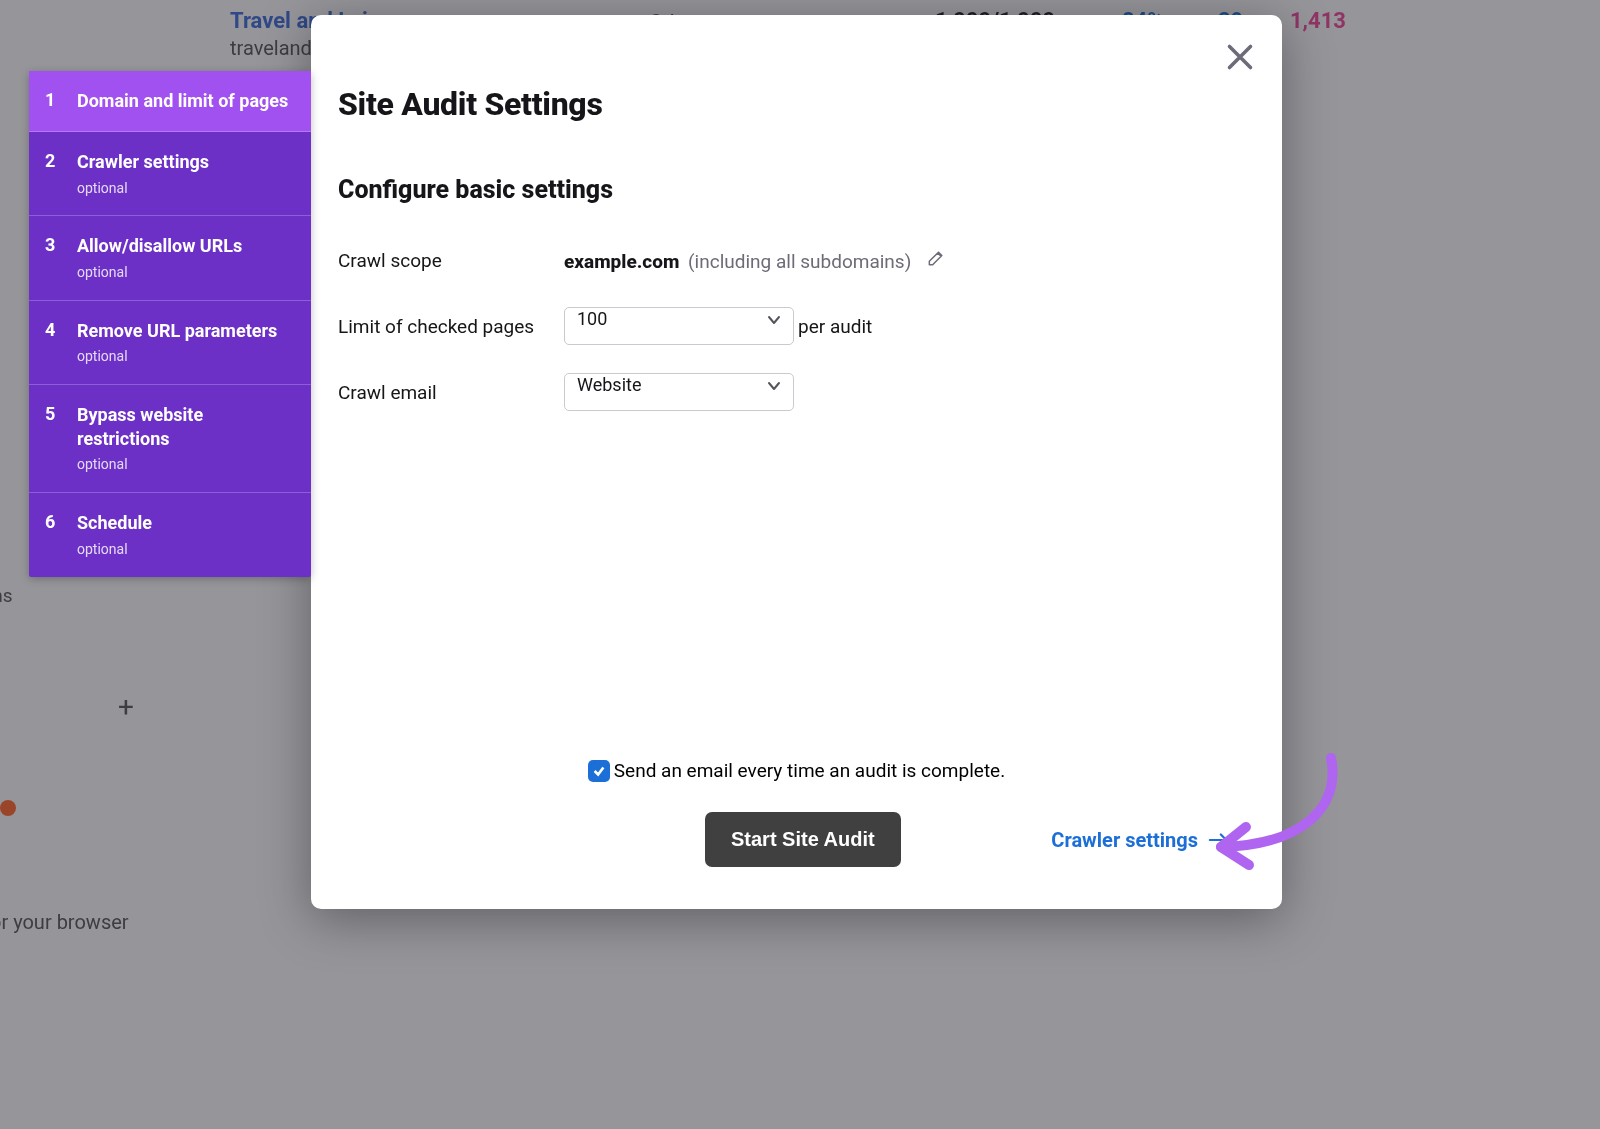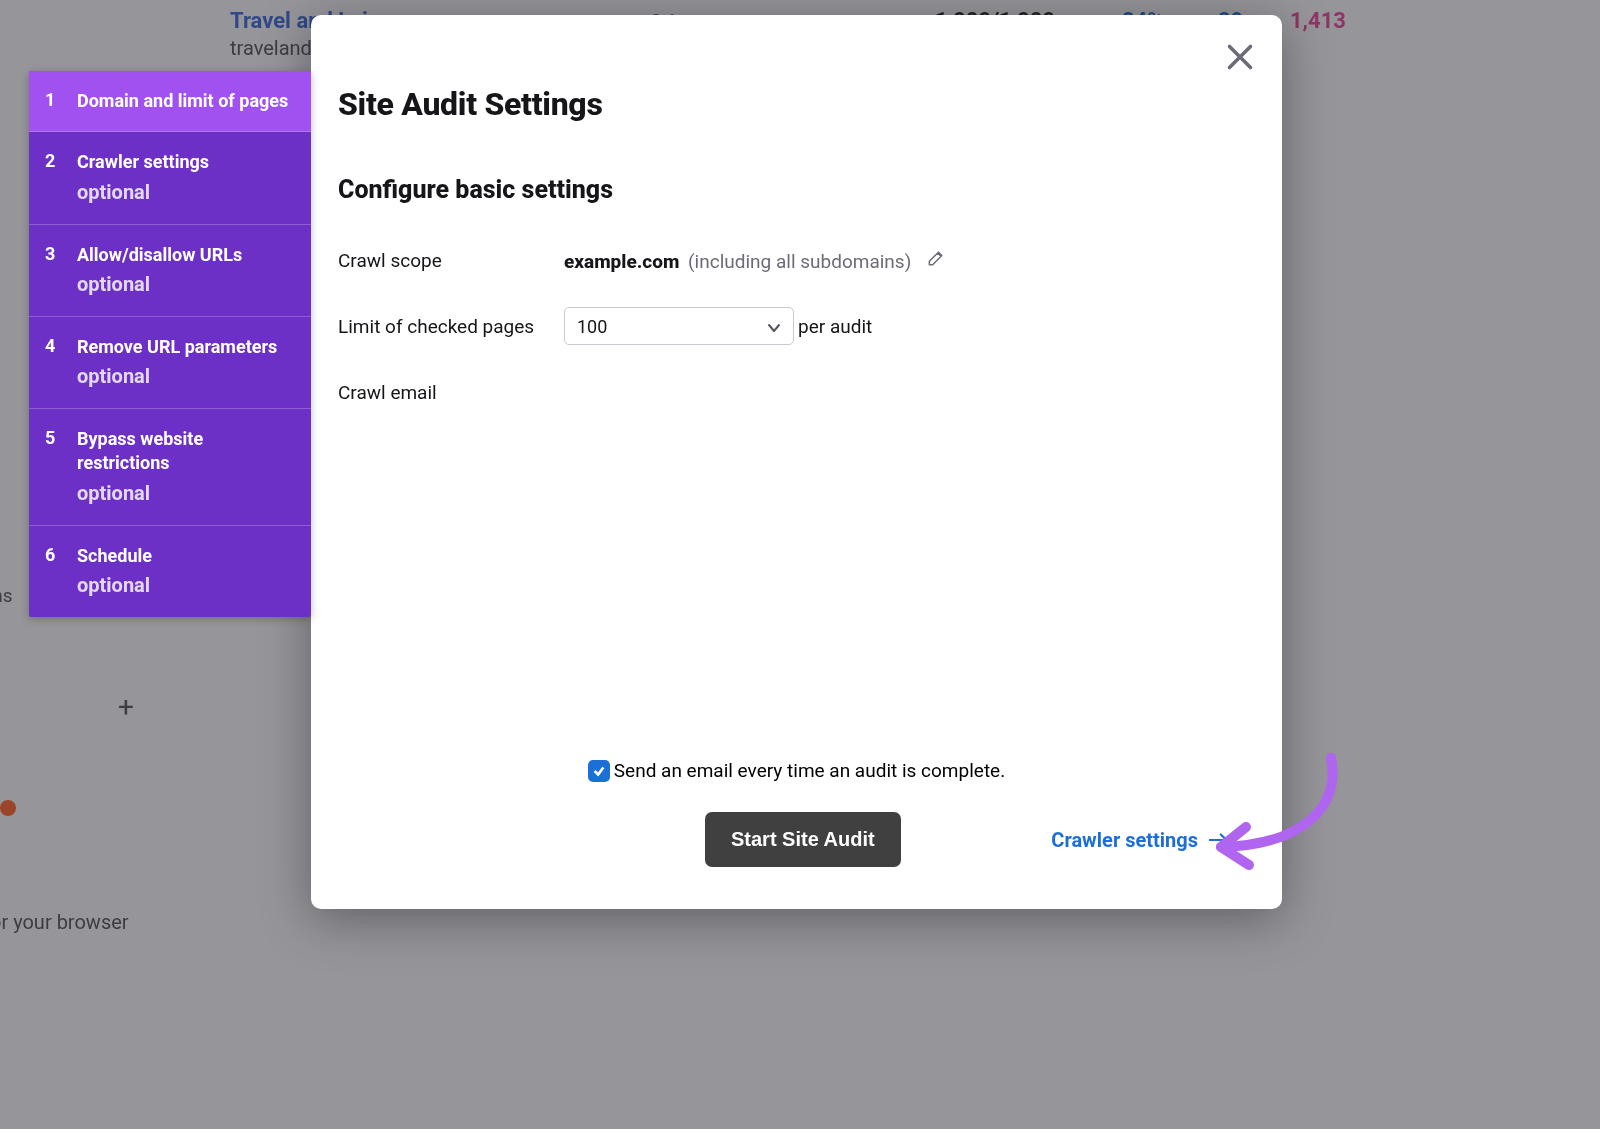--- a/index.html
+++ b/index.html
@@ -42,21 +42,21 @@
   .step {
     display: flex;
     padding: 18px 18px 18px 16px;
     border-bottom: 1px solid rgba(255,255,255,0.22);
     gap: 18px;
     cursor: pointer;
   }
   .step:last-child { border-bottom: none; }
   .step .num { font-size: 18px; font-weight: 700; width: 14px; flex-shrink:0;}
   .step .txt { font-size: 18px; font-weight: 700; line-height: 1.35; }
-  .step .opt { display:block; font-size: 20px; font-weight: 700; opacity: 0.82; margin-top:4px;}
+  .step .opt { display:block; font-size: 14px; font-weight: 400; opacity: 0.82; margin-top:4px;}
   .step.active { background: #a151f0; }
 
   
   .modal {
     position: absolute;
     left: 311px; top: 15px;
     width: 971px; height: 894px;
     background: #fff;
     border-radius: 10px;
     box-shadow: 0 10px 50px rgba(0,0,0,0.35);
@@ -76,21 +76,21 @@
   .form-row { display:flex; align-items:center; min-height: 44px; margin-bottom: 22px; }
   .form-row .label { width: 226px; flex-shrink:0; font-weight: 400; color:#16161a;}
   .domain-val { font-weight: 800; }
   .domain-note { color:#6c6c78; font-weight:400; margin-left:4px;}
   .pencil { margin-left:10px; color:#6c6c78; cursor:pointer; display:inline-flex; }
   .pencil svg { width:20px; height:20px; }
 
   .select {
     height: 38px; width: 230px;
     border: 1px solid #c9c9d1; border-radius: 5px;
-    display:flex; align-items:center; justify-content:space-between;
+    display:flex; justify-content:space-between;
     padding: 0 12px; background:#fff; cursor:pointer; font-size:18px;
   }
   .select .caret { color:#55555e; }
   .after-select { margin-left: 4px; font-size:19px; }
 
   .footer {
     position: absolute; left:52px; right:52px; bottom: 42px;
   }
   .email-row { display:flex; align-items:center; justify-content:center; gap:4px; font-size:19px; margin-bottom: 30px;}
   .chk {
@@ -219,20 +219,28 @@
           <svg width="14" height="10" viewBox="0 0 14 10">
               <path d="M2 2 L7 8 L12 2" fill="none" stroke="currentColor" stroke-width="2" stroke-linecap="round" stroke-linejoin="round"></path>
             </svg>
         </span>
       </div>
       <span class="after-select">per audit</span>
     </div>
 
     <div class="form-row">
       <div class="label">Crawl email</div>
+      <div class="select">
+        <span>Website</span>
+        <span class="caret">
+          <svg width="14" height="10" viewBox="0 0 14 10">
+              <path d="M2 2 L7 8 L12 2" fill="none" stroke="currentColor" stroke-width="2" stroke-linecap="round" stroke-linejoin="round"></path>
+            </svg>
+        </span>
+      </div>
     </div>
 
   </div>
 
   <div class="footer">
     <div class="email-row">
       <div class="chk">
         <svg viewBox="0 0 16 16">
             <path d="M3 8 L7 12 L13 4"></path>
           </svg>

